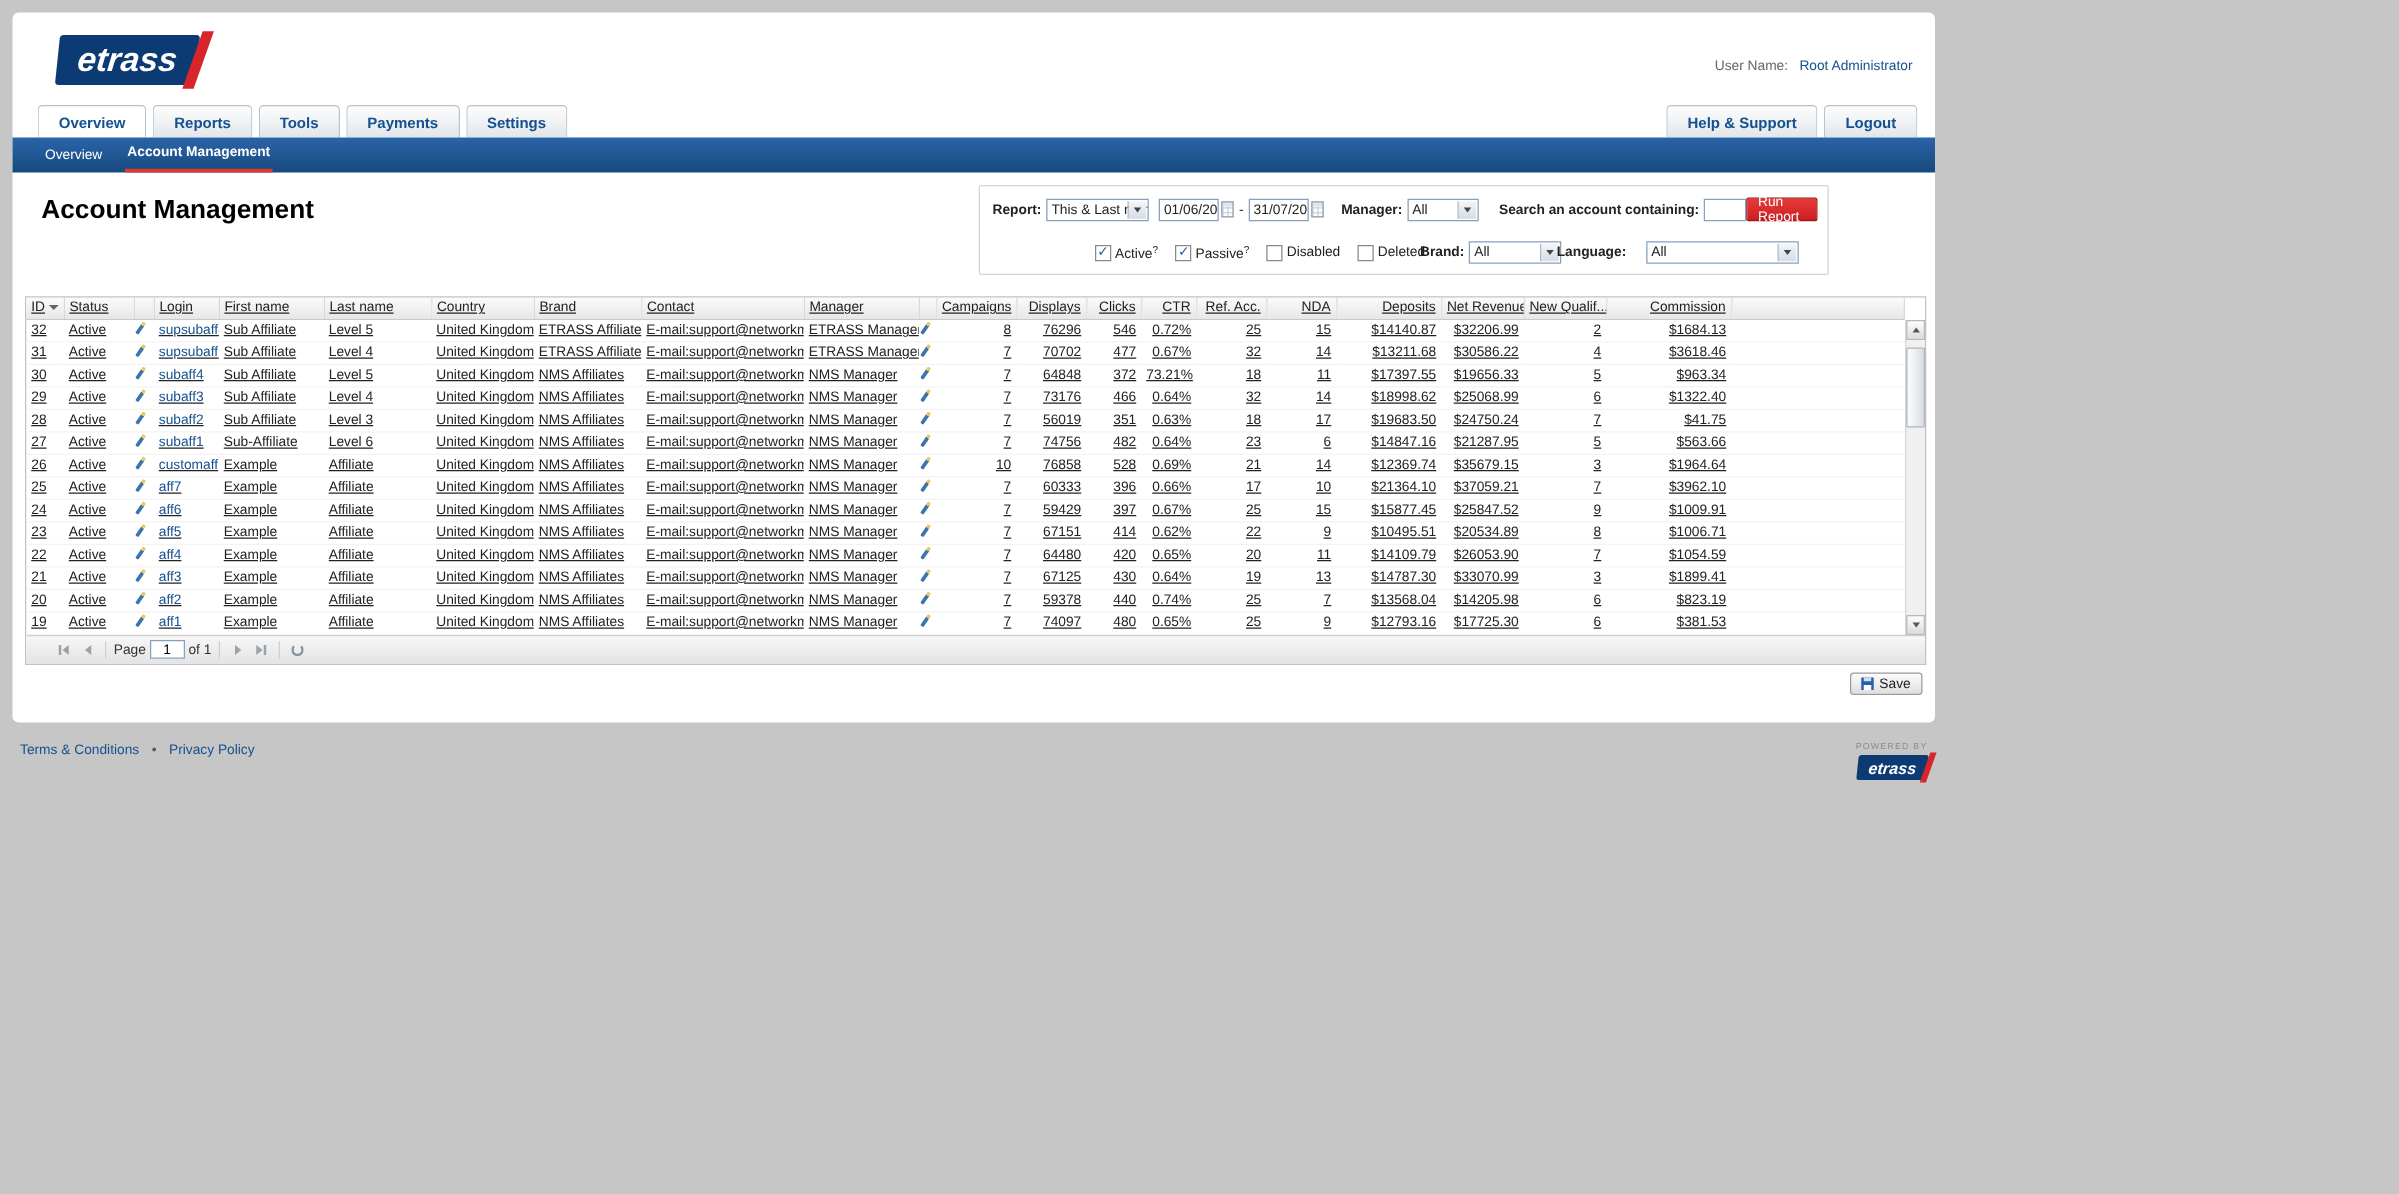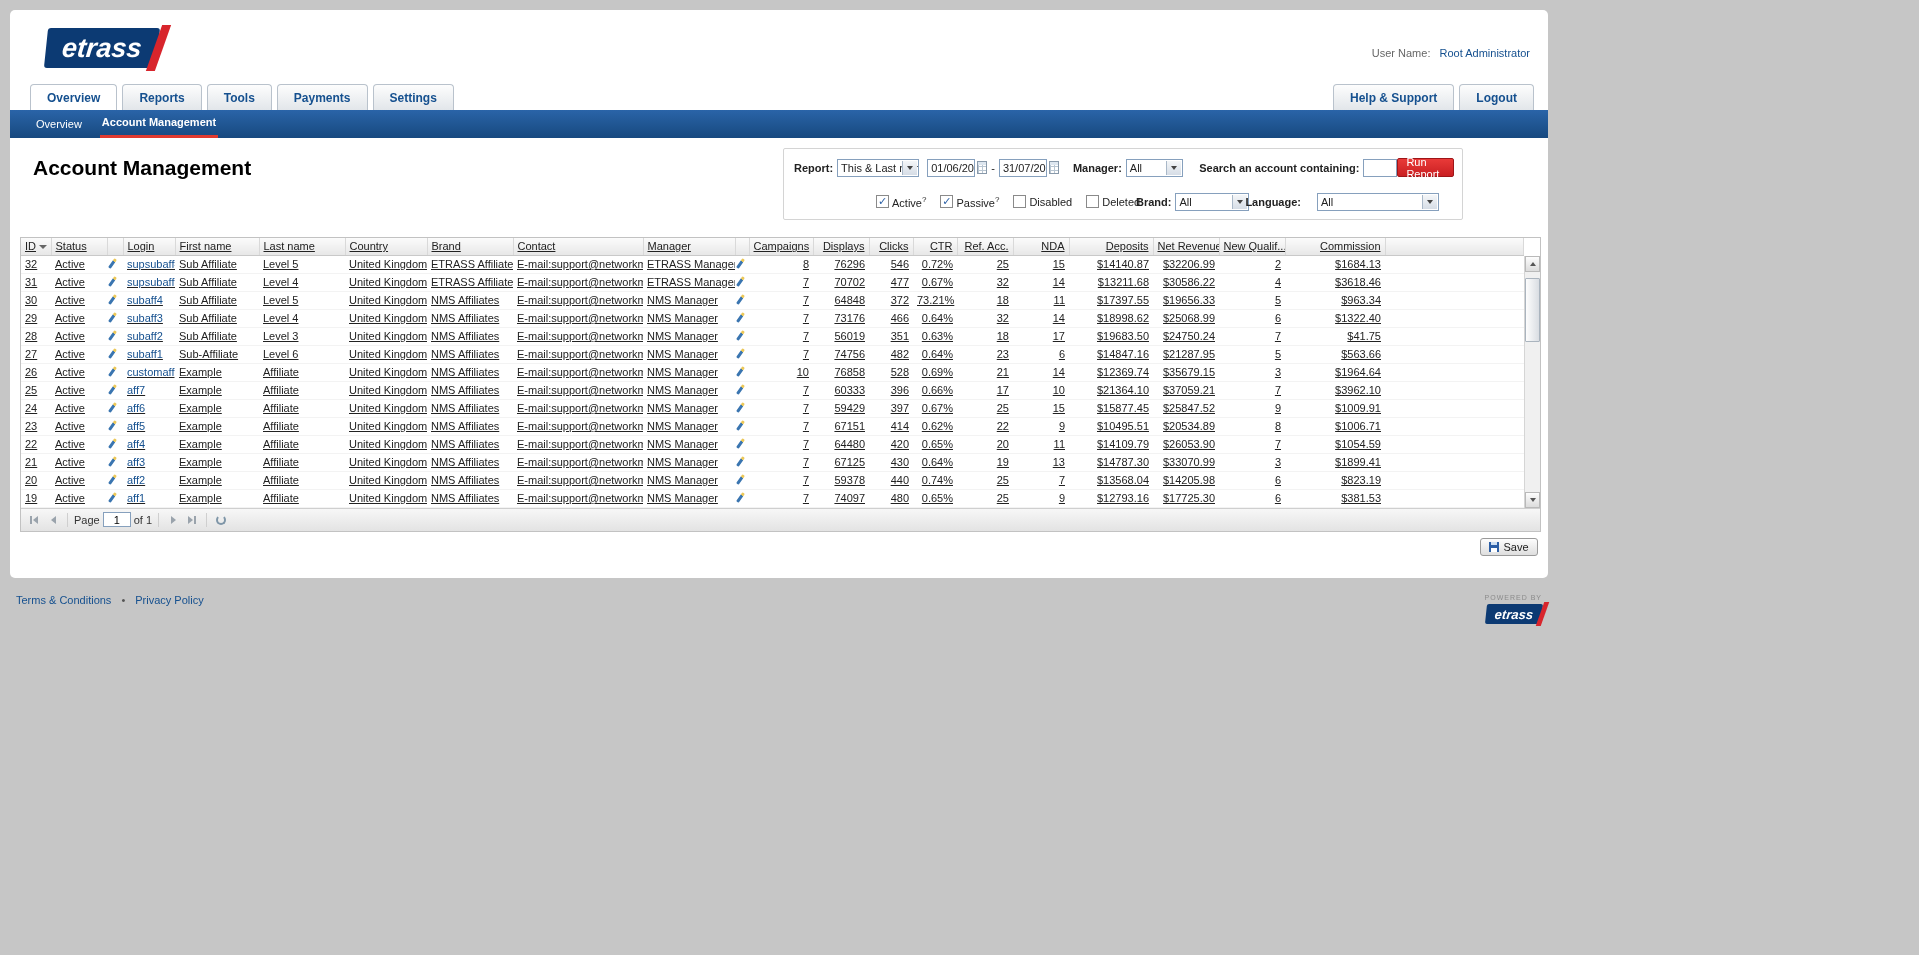--- a/index.html
+++ b/index.html
@@ -51,21 +51,21 @@
   td.num,th.num{text-align:right;}
   td.login{color:#15508f;cursor:pointer;}
   .pencil{display:inline-block;width:3px;height:11px;border-radius:1px;background:linear-gradient(#ebc85a 0 3px,#3a75b0 3px 100%);transform:rotate(35deg);}
   .sort-desc{display:inline-block;margin-left:3px;width:0;height:0;border-left:4px solid transparent;border-right:4px solid transparent;border-top:4px solid #666;vertical-align:middle;}
   .vscroll{position:absolute;right:0;top:18px;width:16px;height:252px;background:#f0f0f0;border-left:1px solid #d5d5d5;}
   .vs-btn{position:absolute;left:0;width:15px;height:16px;background:linear-gradient(#fdfdfd,#dcdcdc);border:1px solid #b9b9b9;display:flex;align-items:center;justify-content:center;cursor:pointer;}
   .vs-up{top:0;}.vs-down{bottom:0;}
   .vs-thumb{position:absolute;left:0;top:22px;width:15px;height:64px;background:linear-gradient(to right,#fdfdfd,#d9dde2);border:1px solid #aab4be;border-radius:1px;cursor:pointer;}
   .tri-up-s{width:0;height:0;border-left:3px solid transparent;border-right:3px solid transparent;border-bottom:4px solid #555;}
   .tri-down-s{width:0;height:0;border-left:3px solid transparent;border-right:3px solid transparent;border-top:4px solid #555;}
-  .pager{height:23px;border-top:1px solid #cfcfcf;background:linear-gradient(#f7f7f7,#e3e3e3);display:flex;align-items:center;padding:0 5px;gap:3px;color:#333;}
+  .pager{height:23px;border-top:1px solid #cfcfcf;background:linear-gradient(#f7f7f7,#e3e3e3);display:flex;align-items:center;padding:0 22px;gap:3px;color:#333;}
   .pg-btn{width:16px;height:16px;display:flex;align-items:center;justify-content:center;gap:1px;cursor:pointer;}
   .pg-sep{width:1px;height:14px;background:#cfcfcf;margin:0 3px;}
   .pg-input{width:28px;height:15px;border:1px solid #86a0bd;text-align:center;padding:0;font-size:11px;font-family:inherit;}
   .tri-left{width:0;height:0;border-top:4px solid transparent;border-bottom:4px solid transparent;border-right:5px solid #9aa3ac;}
   .tri-right{width:0;height:0;border-top:4px solid transparent;border-bottom:4px solid transparent;border-left:5px solid #9aa3ac;}
   .pg-bar{width:2px;height:8px;background:#9aa3ac;}
   .refresh-icon{width:10px;height:10px;border:2px solid #7f96a8;border-top-color:transparent;border-radius:50%;}
   
   .save-btn{position:absolute;left:1470px;top:528px;width:58px;height:18px;border:1px solid #9a9a9a;border-radius:3px;background:linear-gradient(#fdfdfd,#dedede);display:flex;align-items:center;justify-content:center;gap:4px;cursor:pointer;}
   .floppy{width:10px;height:10px;background:#2d5fa6;position:relative;}

